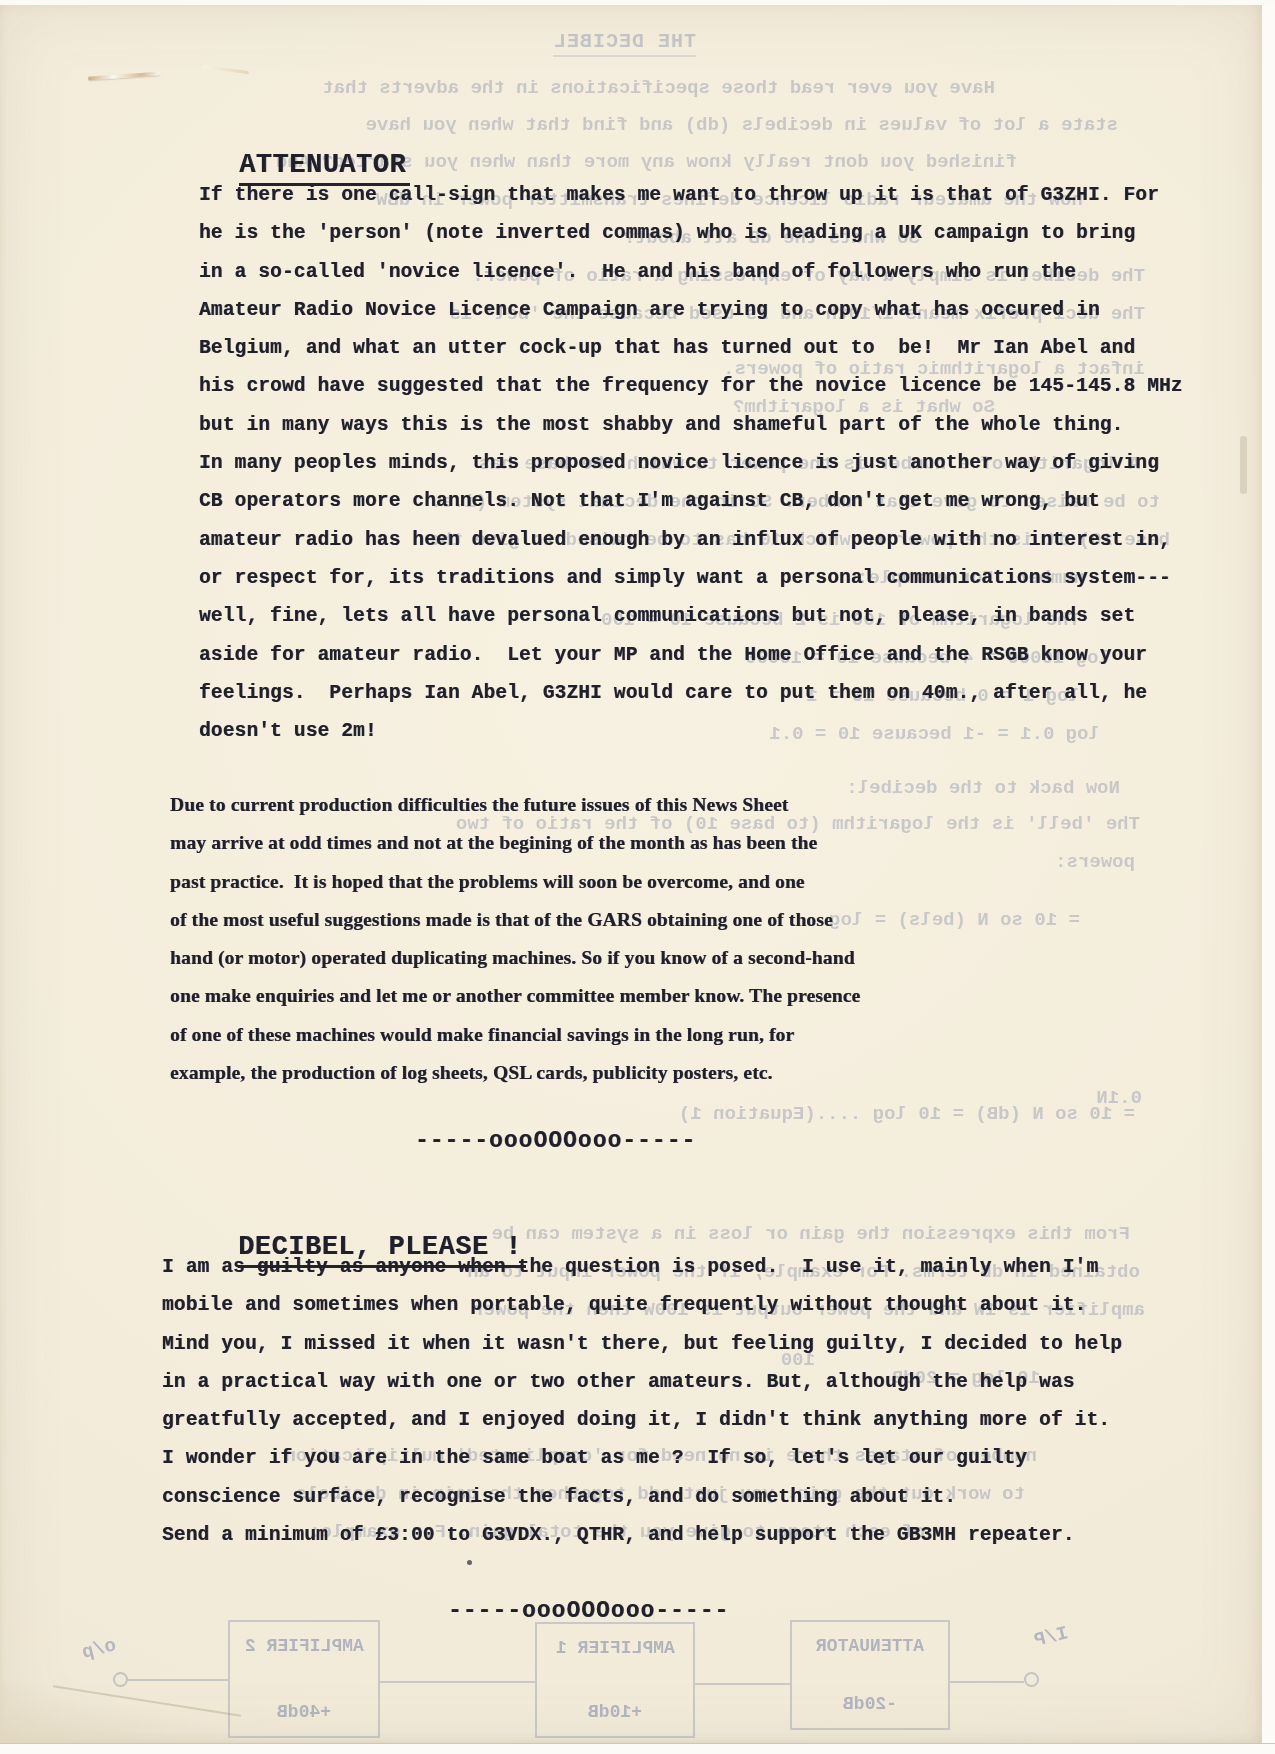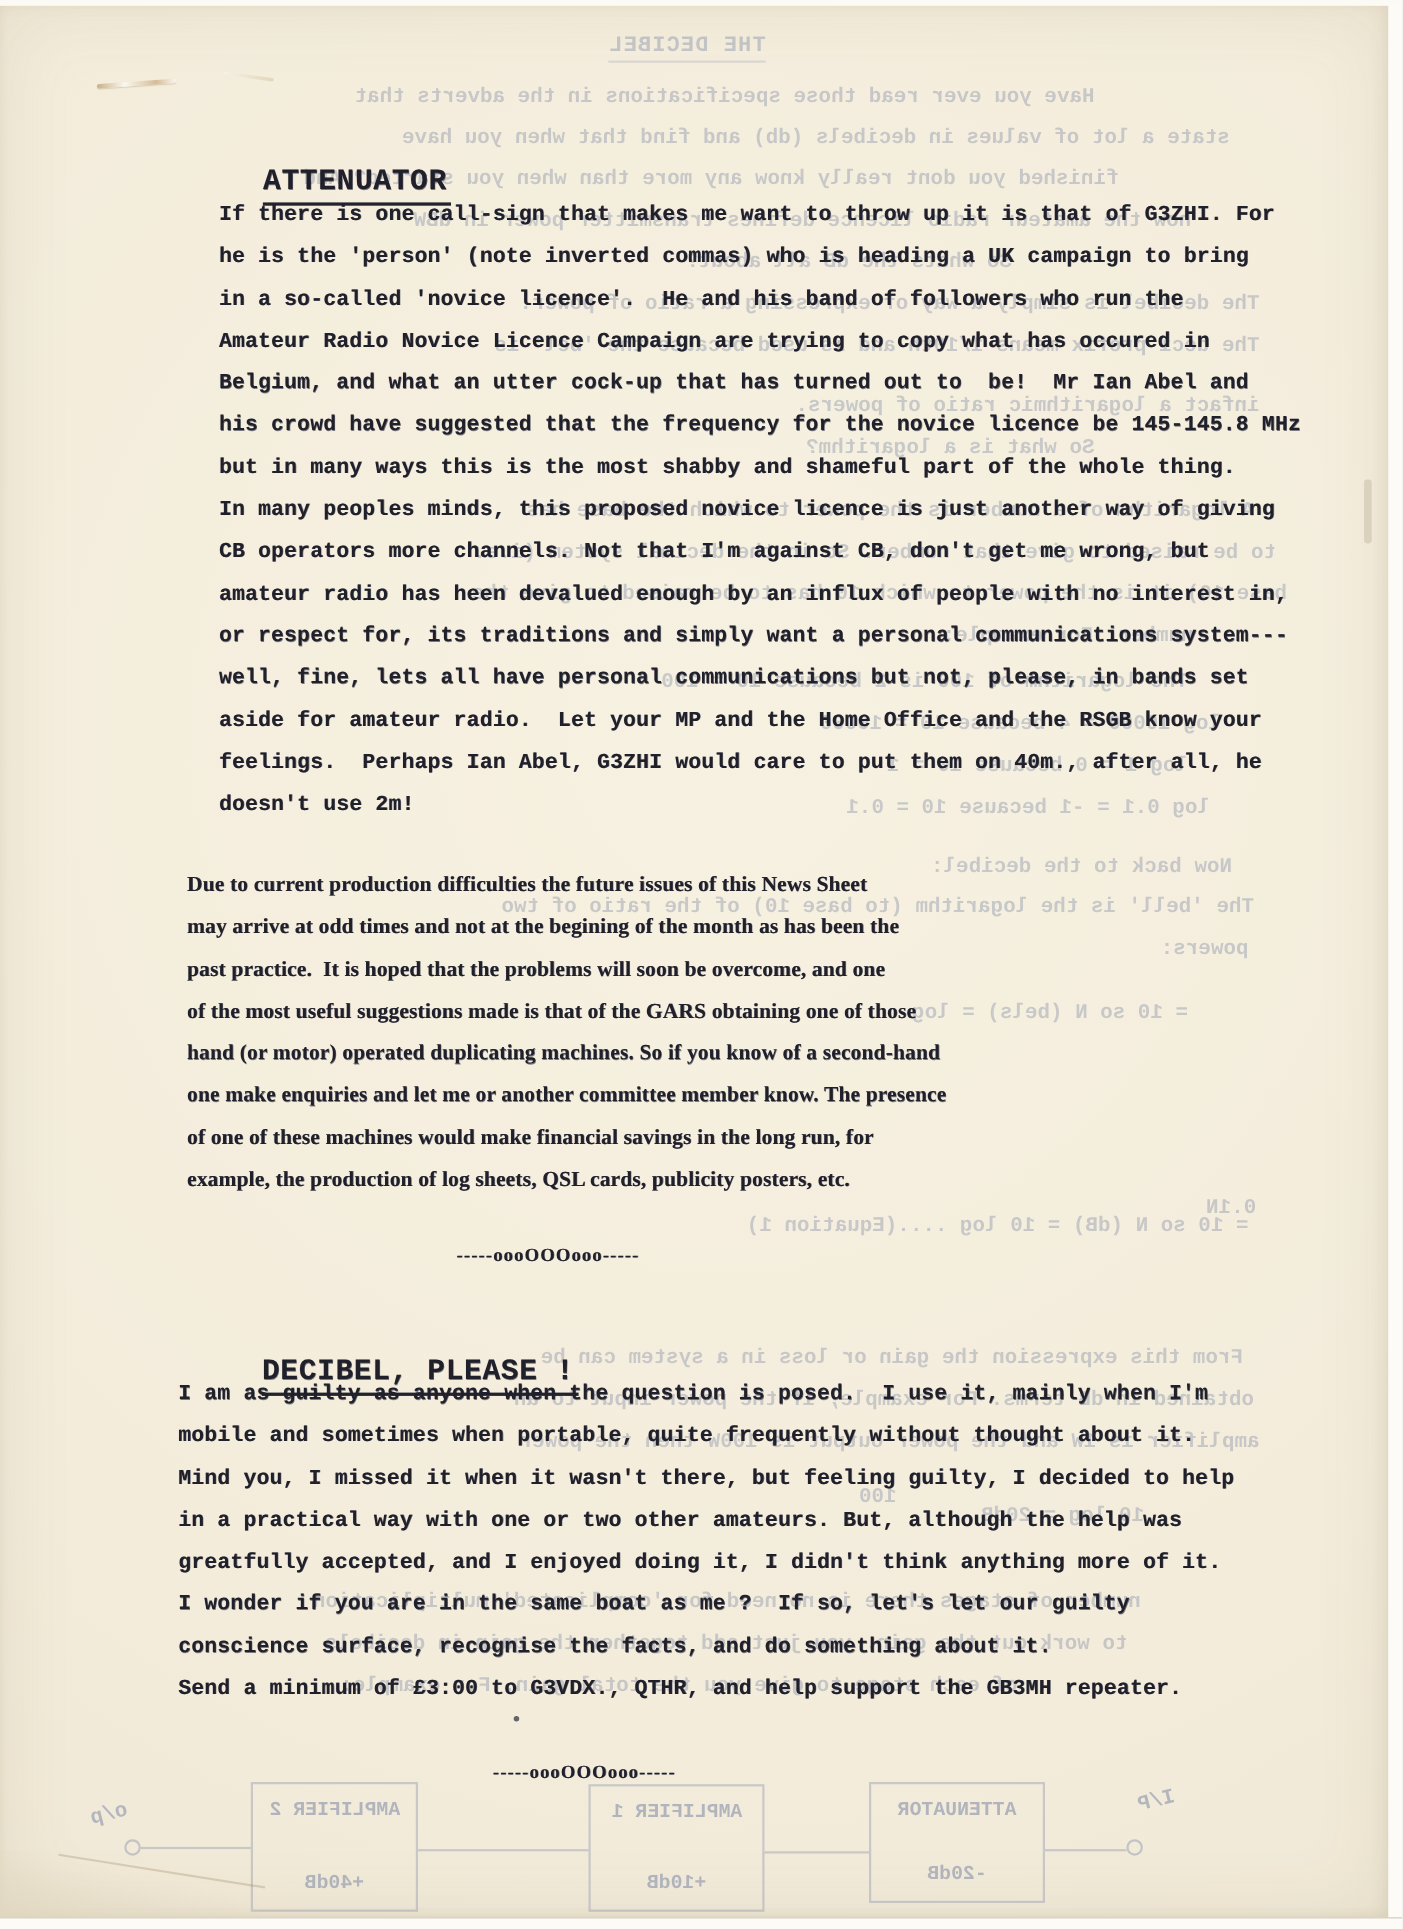--- a/index.html
+++ b/index.html
@@ -23,21 +23,21 @@
     position:absolute;color:#20202b;font-weight:700;
     font-size:19.5px;line-height:38.3px;letter-spacing:0.15px;
     white-space:pre;
     text-shadow:0.5px 0.4px 0 rgba(25,25,45,0.55), -0.5px 0 0 rgba(160,30,80,0.07), 0.7px 0 0 rgba(0,120,180,0.08);
   }
   .heading{
     font-size:27px;line-height:30px;letter-spacing:0.5px;
     border-bottom:3px solid #23232e;padding-bottom:3px;padding-right:4px;
     display:inline-block;
   }
-  .divider{font-size:17px;letter-spacing:1px;font-family:Liberation Serif, serif;}
+  .divider{font-size:23px;letter-spacing:1px;}
   
   .bleed-line{
     position:absolute;color:#858fa8;opacity:0.40;font-weight:700;
     font-size:19px;line-height:24px;white-space:nowrap;overflow:visible;
     transform:scaleX(-1);text-align:left;
   }
   .bleed-title{
     position:absolute;color:#8a94ac;opacity:0.45;font-weight:700;
     font-size:20px;letter-spacing:1px;transform:scaleX(-1);
     border-bottom:2px solid rgba(138,148,172,0.55);padding-bottom:2px;

